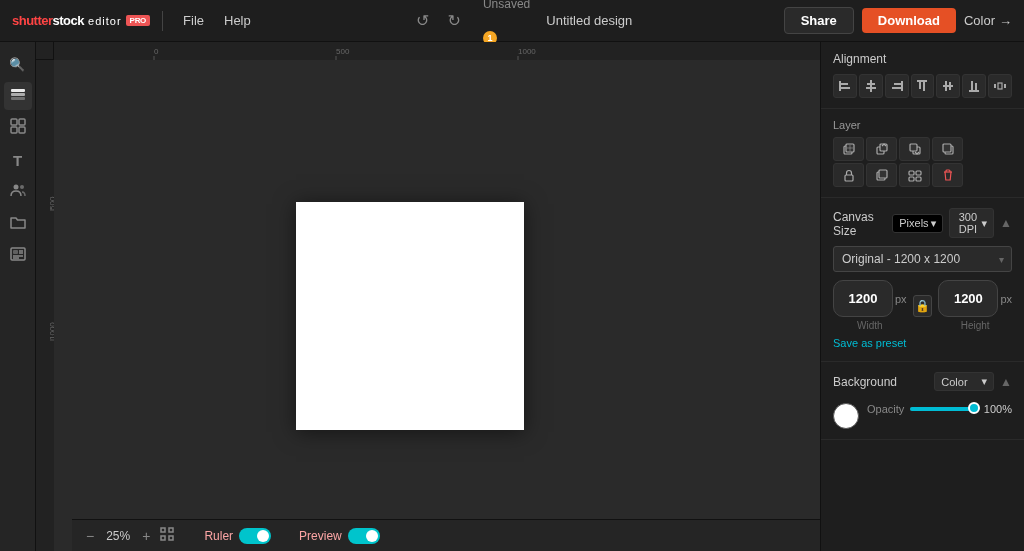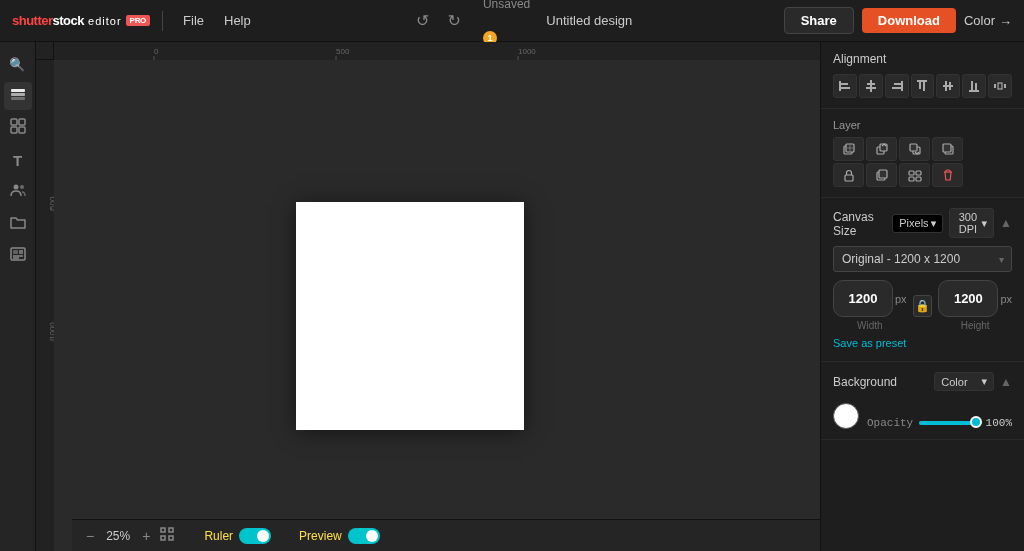--- a/index.html
+++ b/index.html
@@ -41,21 +41,21 @@
     .ruler-svg-h { width: 100%; height: 18px; }
     .ruler-svg-v { width: 18px; height: 100%; }
 
     
     .bottombar { height: 32px; background: #252525; border-top: 1px solid #111; display: flex; align-items: center; padding: 0 12px; gap: 12px; flex-shrink: 0; position: absolute; bottom: 0; left: 36px; right: 0; }
     .zoom-controls { display: flex; align-items: center; gap: 6px; }
     .zoom-btn { background: none; border: none; color: #888; font-size: 14px; cursor: pointer; padding: 2px; }
     .zoom-level { color: #ccc; font-size: 12px; min-width: 32px; text-align: center; }
     .zoom-fit-btn { background: none; border: none; color: #888; font-size: 14px; cursor: pointer; padding: 2px; }
     .toggle-group { display: flex; align-items: center; gap: 6px; margin-left: 16px; }
-    .toggle-label { color: #fde047; font-size: 12px; }
+    .toggle-label { color: #fca5a5; font-size: 12px; }
     .toggle { width: 32px; height: 16px; border-radius: 8px; background: #00c4cc; position: relative; cursor: pointer; }
     .toggle::after { content: ''; position: absolute; top: 2px; right: 2px; width: 12px; height: 12px; border-radius: 50%; background: #fff; }
 
     
     .right-panel { width: 204px; background: #1e1e1e; border-left: 1px solid #111; display: flex; flex-direction: column; overflow-y: auto; flex-shrink: 0; font-size: 12px; }
     .panel-section { border-bottom: 1px solid #2a2a2a; padding: 10px 12px; }
     .panel-section-header { display: flex; align-items: center; justify-content: space-between; margin-bottom: 8px; color: #ccc; font-size: 12px; font-weight: 500; }
     .collapse-btn { background: none; border: none; color: #666; cursor: pointer; font-size: 12px; }
 
     
@@ -87,21 +87,21 @@
     .dim-label { color: #666; font-size: 10px; margin-top: 3px; }
     .lock-btn { width: 22px; height: 22px; display: flex; align-items: center; justify-content: center; background: #2a2a2a; border: 1px solid #444; border-radius: 3px; cursor: pointer; color: #888; font-size: 12px; }
     .dim-row-inner { display: flex; align-items: center; gap: 2px; }
     .save-preset { color: #00bcd4; font-size: 11px; cursor: pointer; background: none; border: none; padding: 2px 0; margin-top: 4px; }
 
     
     .bg-section { }
     .bg-header { display: flex; align-items: center; justify-content: space-between; margin-bottom: 12px; }
     .bg-title { color: #ccc; font-size: 12px; font-weight: 500; }
     .bg-type-btn { background: #2a2a2a; border: 1px solid #333; color: #ccc; font-size: 11px; padding: 2px 6px; border-radius: 3px; cursor: pointer; display: flex; align-items: center; gap: 14px; }
-    .bg-color-row { display: flex; align-items: flex-end; gap: 8px; font-family: Liberation Mono, monospace; }
+    .bg-color-row { display: flex; align-items: flex-start; gap: 8px; }
     .bg-swatch { width: 26px; height: 26px; border-radius: 50%; background: #fff; border: 1px solid #555; cursor: pointer; }
     .opacity-row { flex: 1; display: flex; align-items: center; gap: 6px; }
     .opacity-label { color: #888; font-size: 11px; }
     .opacity-slider-wrap { flex: 1; position: relative; height: 6px; }
     .opacity-slider-track { width: 100%; height: 4px; background: #444; border-radius: 2px; position: relative; top: 1px; }
     .opacity-slider-fill { height: 4px; background: #00bcd4; border-radius: 2px; width: 100%; }
     .opacity-slider-thumb { width: 12px; height: 12px; border-radius: 50%; background: #00bcd4; border: 2px solid #fff; position: absolute; right: -2px; top: -4px; }
     .opacity-value { color: #ccc; font-size: 11px; white-space: nowrap; }
 
     

